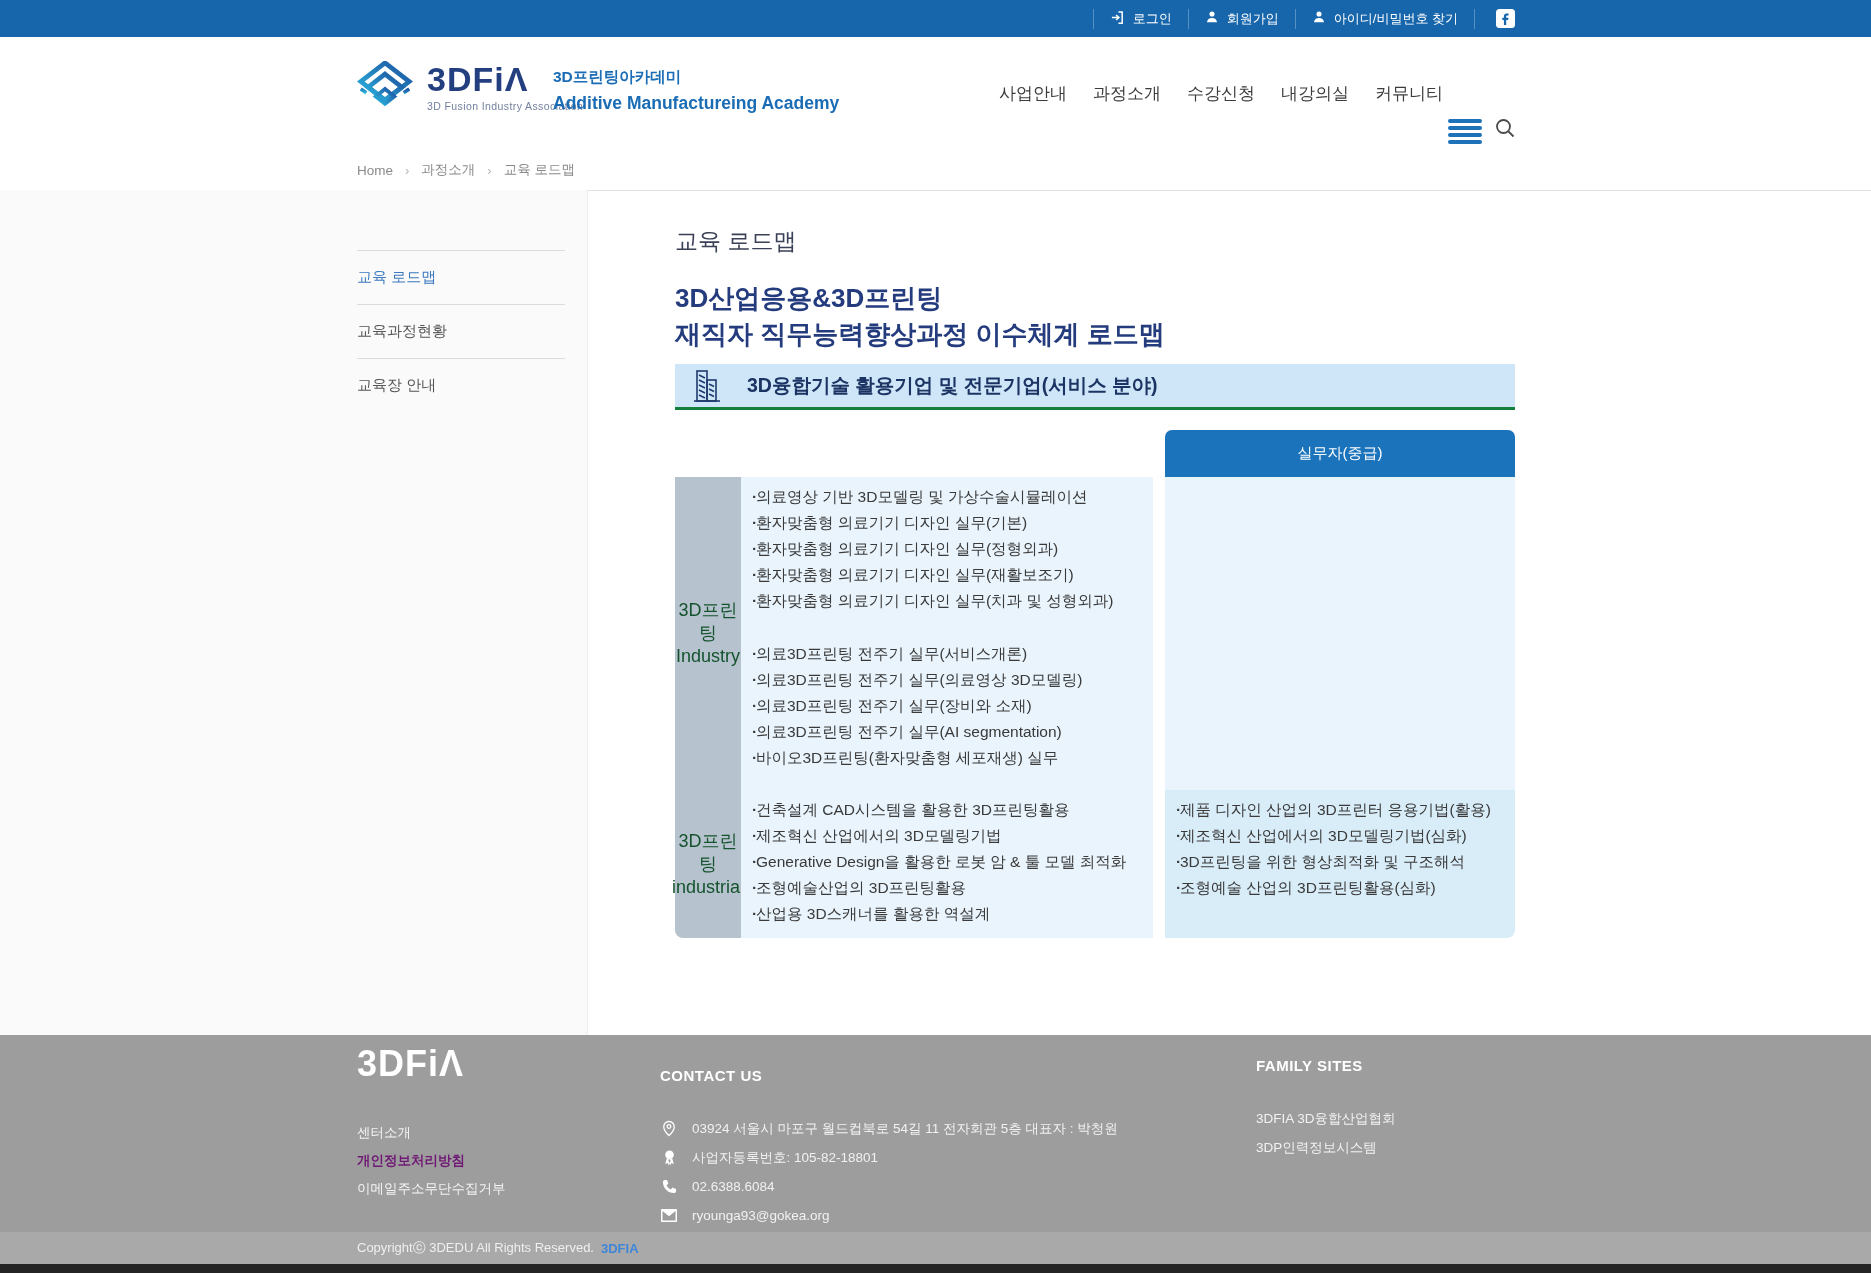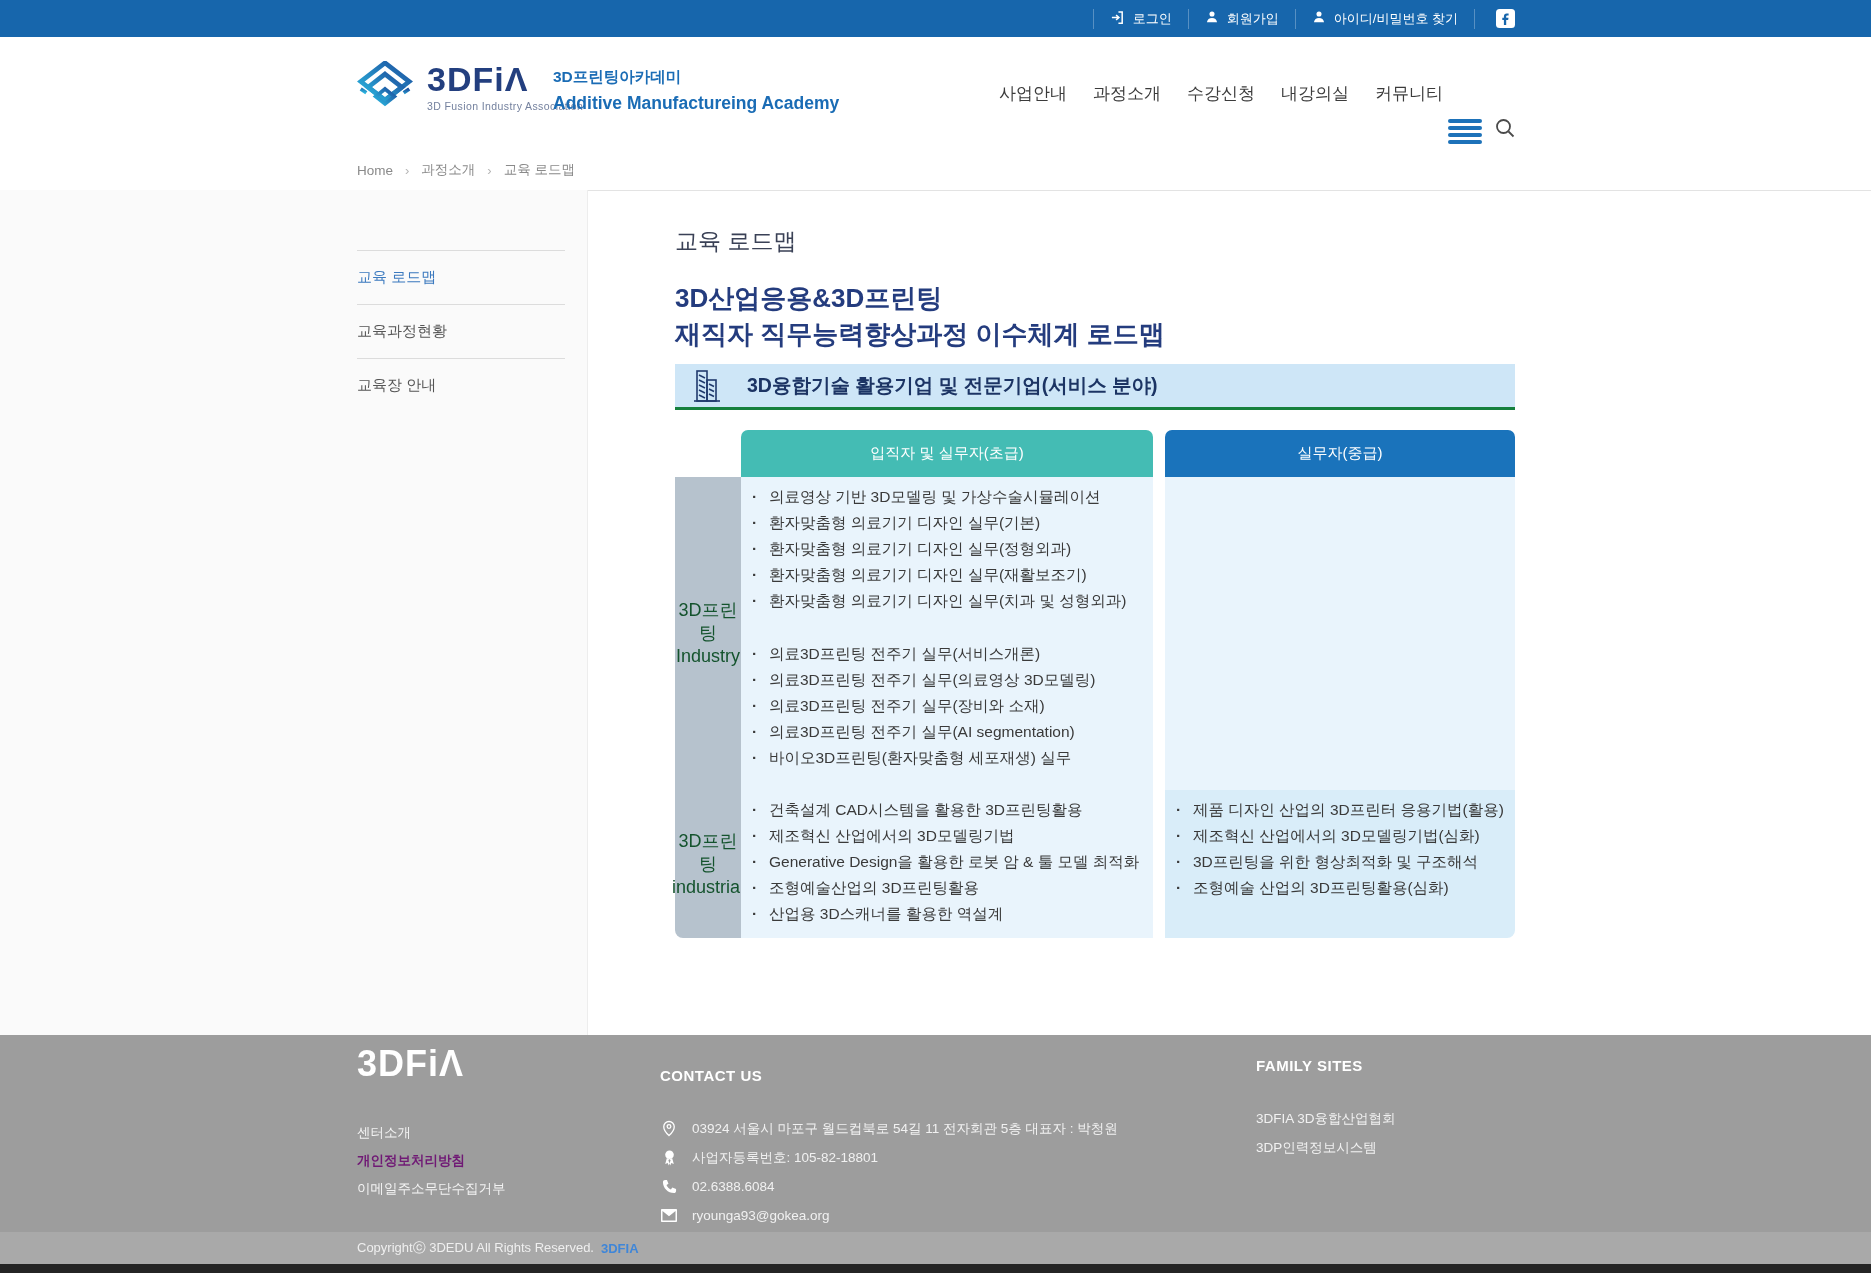--- a/index.html
+++ b/index.html
@@ -61,21 +61,21 @@
   .hdr-beginner{left:66px;width:412px;background:#44bcb4;}
   .hdr-inter{left:490px;width:350px;background:#1a73bb;}
   .label-col{position:absolute;left:0;top:47px;width:66px;height:461px;background:#b6c2cd;border-radius:0 0 0 8px;}
   .row-label{position:absolute;left:0;width:66px;display:flex;flex-direction:column;align-items:center;justify-content:center;
     font-size:18px;color:#14532d;line-height:23px;text-align:center;}
   .cell{position:absolute;background:#e9f4fc;box-sizing:border-box;padding-top:7px;}
   .cell-m-left{left:66px;top:47px;width:412px;height:313px;}
   .cell-m-right{left:490px;top:47px;width:350px;height:313px;}
   .cell-i-left{left:66px;top:360px;width:412px;height:148px;}
   .cell-i-right{left:490px;top:360px;width:350px;height:148px;background:#d9edf9;border-radius:0 0 8px 0;}
-  .course-item{position:relative;font-size:15.5px;color:#3a3a3a;line-height:26px;padding-left:28px;white-space:nowrap;}
+  .course-item{position:relative;font-size:15.5px;color:#3a3a3a;line-height:26px;padding-left:15px;white-space:nowrap;}
   .course-item::before{content:"·";position:absolute;left:11px;top:0;font-weight:700;}
   .course-item.spacer{height:27px;}
   .course-item.spacer::before{content:"";}
 
   
   .footer{top:1035px;height:197px;background:#9d9d9d;}
   .f-logo{left:357px;top:8px;font-size:36px;font-weight:800;color:#fff;letter-spacing:1px;}
   .f-links{left:357px;top:84px;}
   .f-link{height:28px;display:flex;align-items:center;font-size:13.5px;color:#f3f3f3;cursor:pointer;}
   .f-link.privacy{color:#701a75;font-weight:700;}
@@ -219,21 +219,20 @@
         <path d="M6 6l6 3M6 11l6 3M6 16l6 3M6 21l6 3M6 26l6 3"></path>
         <rect x="14" y="11" width="9" height="21"></rect>
         <path d="M16 15l5 2.5M16 20l5 2.5M16 25l5 2.5"></path>
         <path d="M1 32h26"></path>
       </svg>
     </span>
     <span class="banner-text">3D융합기술 활용기업 및 전문기업(서비스 분야)</span>
   </div>
 
   <div class="abs roadmap">
-    <div class="hdr hdr-beginner">입직자 및 실무자(초급)</div>
     <div class="hdr hdr-inter">실무자(중급)</div>
 
     <div class="label-col">
       <div class="row-label" style="top:0;height:313px;">
         <span>3D프린팅</span>
         <span>Industry</span>
       </div>
       <div class="row-label" style="top:313px;height:148px;">
         <span>3D프린팅</span>
         <span>industrial</span>

